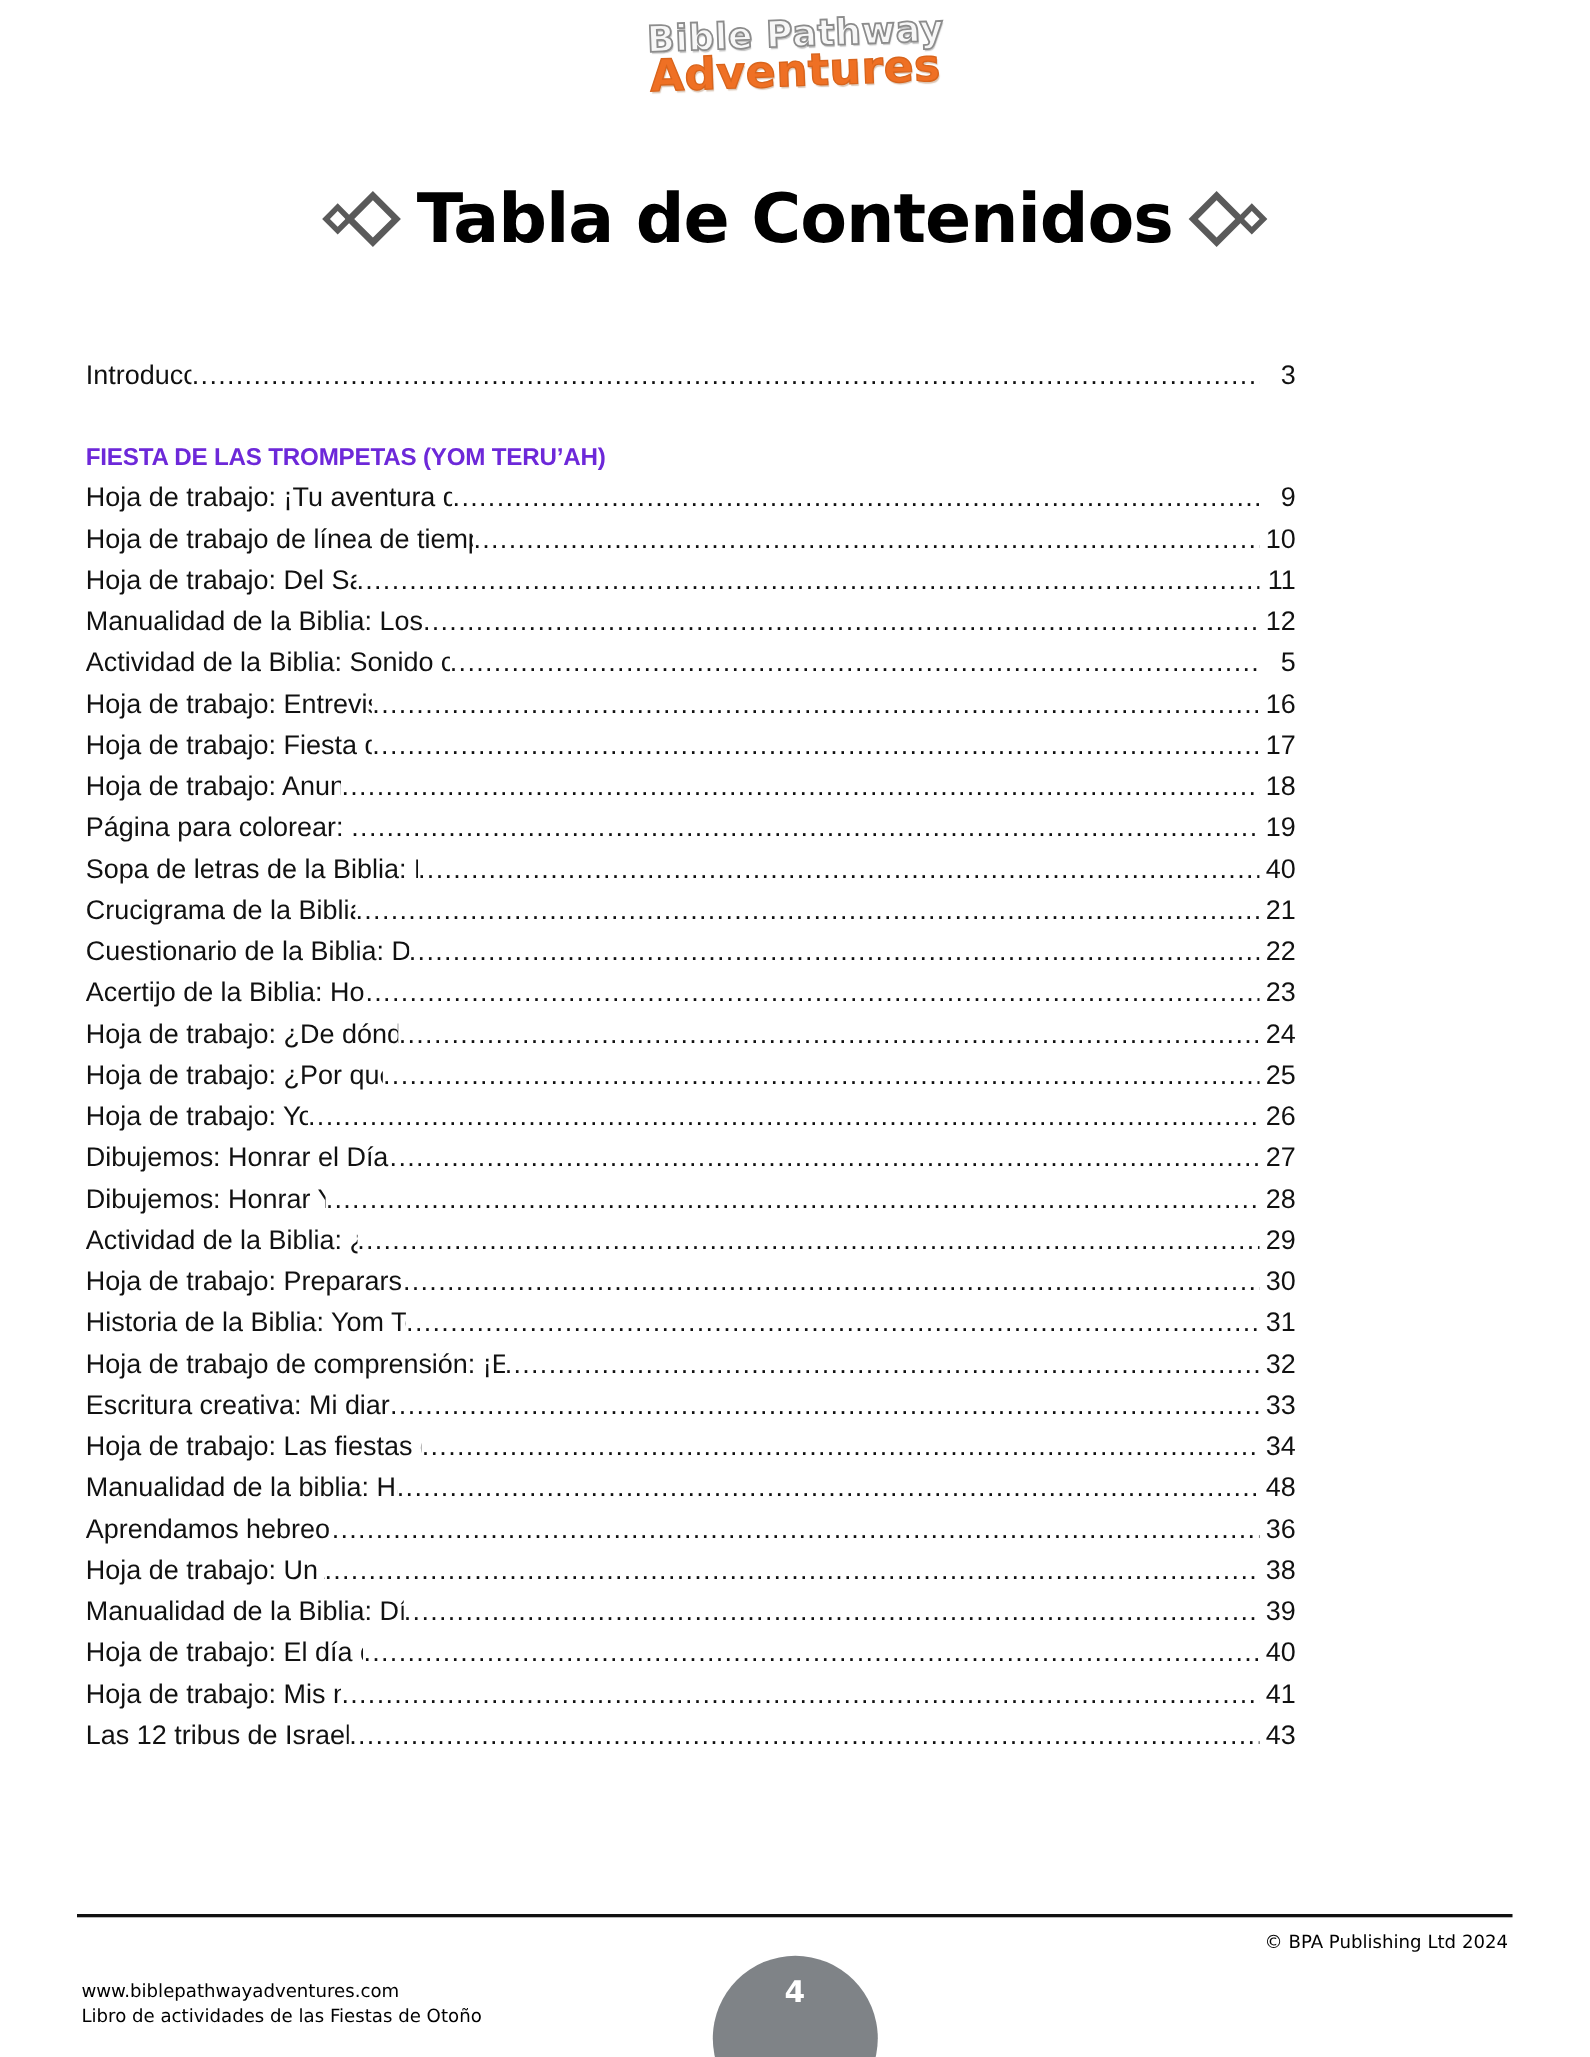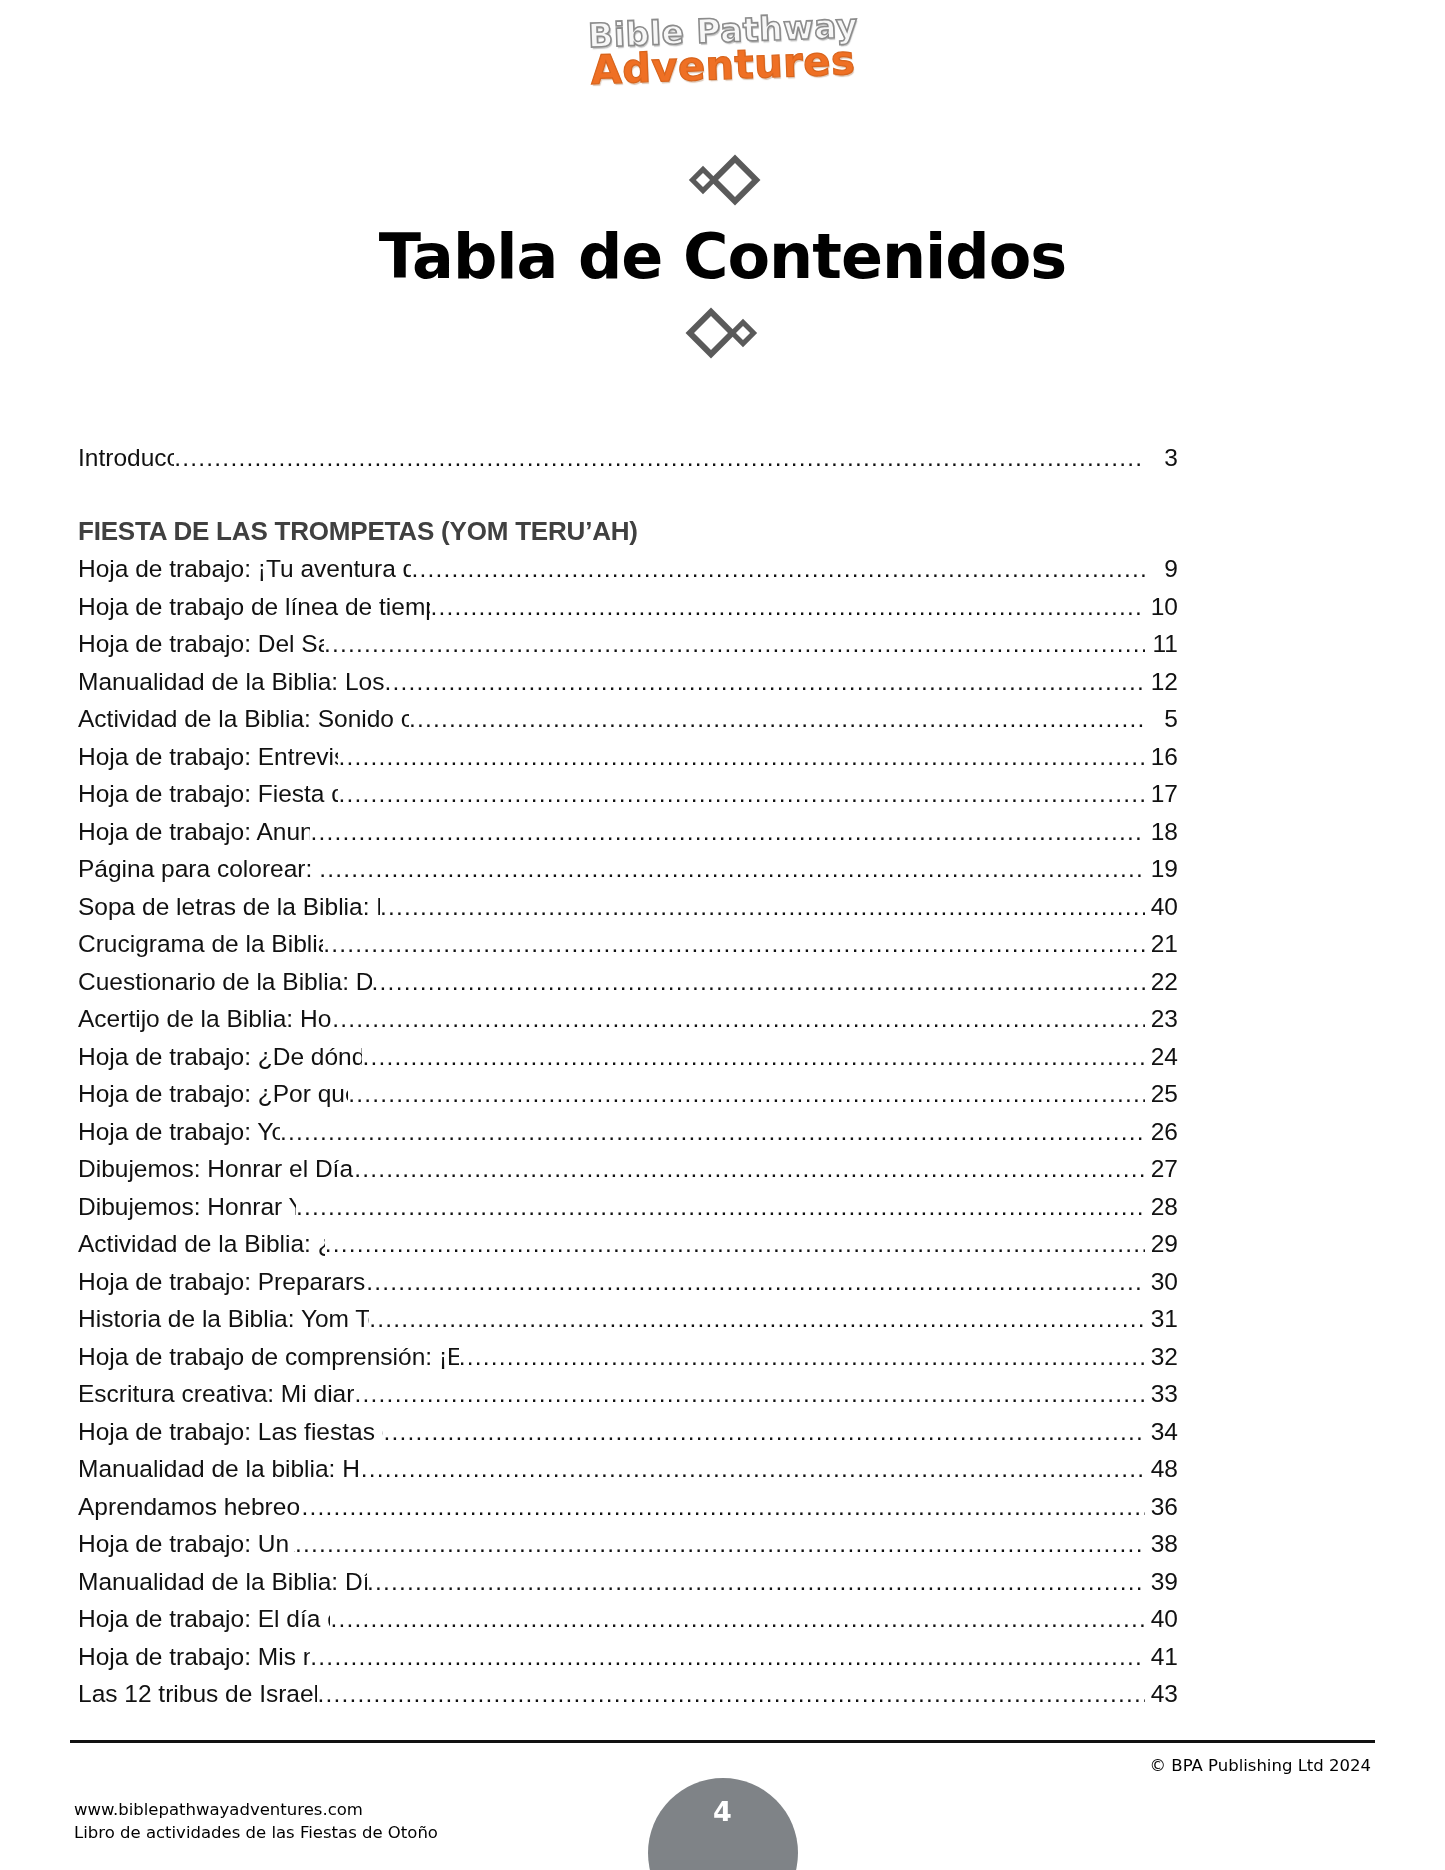--- a/index.html
+++ b/index.html
@@ -55,21 +55,20 @@
     margin-top: -2px;
   }
 
   
   .title-row {
     display: flex;
     align-items: center;
     justify-content: center;
     gap: 22px;
     margin-top: 42px;
-    flex-direction: column;
   }
   .page-title {
     font-family: "DejaVu Sans", sans-serif;
     font-weight: bold;
     font-size: 62px;
     letter-spacing: -1px;
     color: #000000;
     white-space: nowrap;
   }
   .diamond-pair {
@@ -126,25 +125,25 @@
   .toc-entry .pageno {
     flex: 0 0 auto;
     min-width: 30px;
     text-align: right;
     padding-left: 3px;
   }
 
   .section-head {
     font-family: "Liberation Sans Narrow", "Liberation Sans", sans-serif;
     font-weight: bold;
-    font-size: 26px;
+    font-size: 22px;
     line-height: 37.5px;
     letter-spacing: -0.2px;
     margin-top: 20px;
-    color: #404040;
+    color: #6d28d9;
   }
   .section-head.tight { margin-top: 36px; }
 
   
   .footer {
     position: absolute;
     left: 0;
     right: 0;
     bottom: 0;
     height: 130px;

